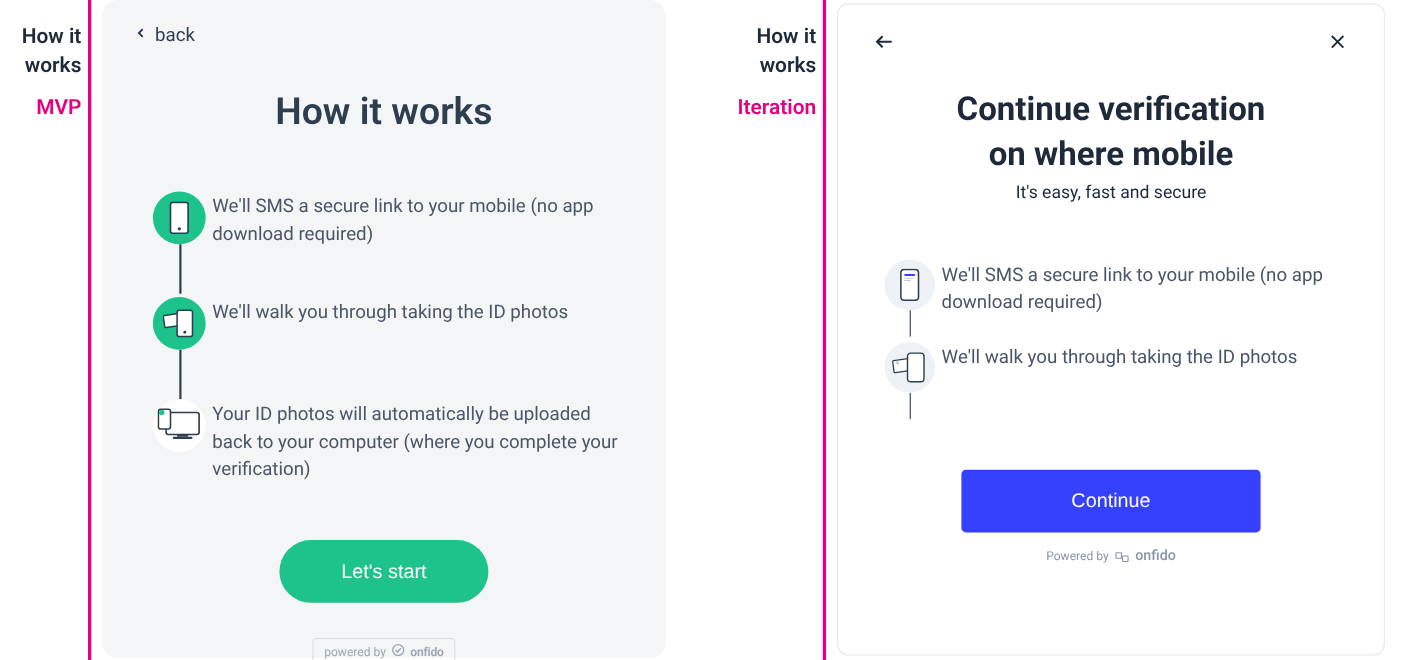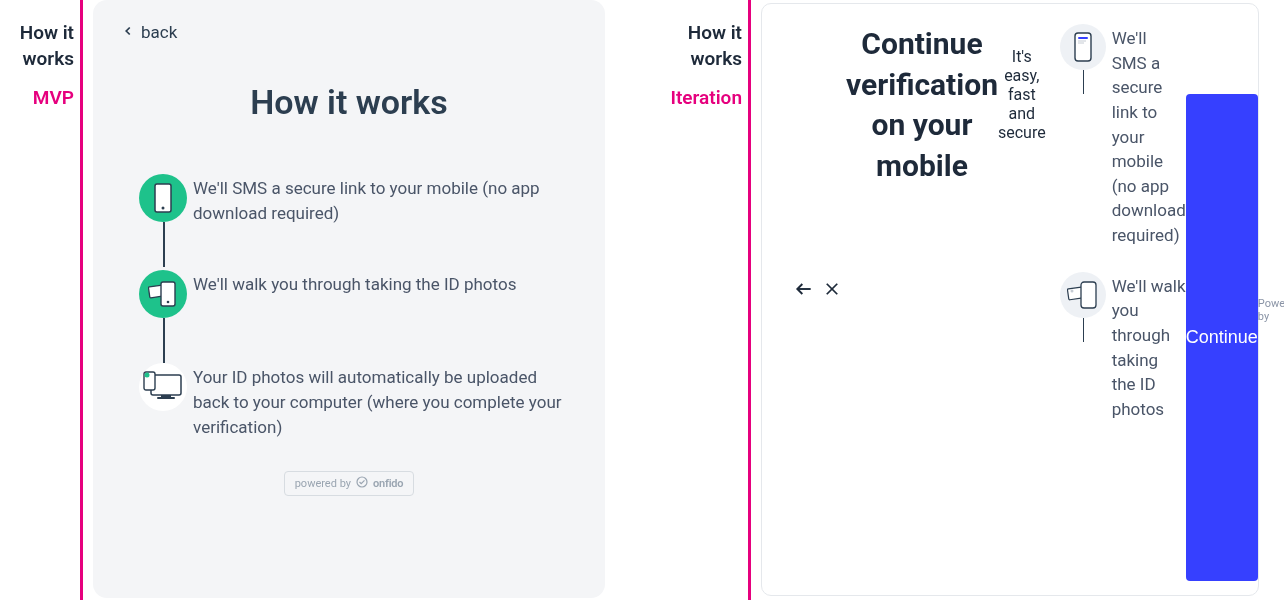--- a/index.html
+++ b/index.html
@@ -137,21 +137,21 @@
   
   .card-it {
     background: #fff;
     border: 1px solid #e5e8ec;
     border-radius: 10px;
     width: 498px;
     height: 593px;
     padding: 20px 28px 14px;
     position: relative;
     display: flex;
-    flex-direction: row;
+    flex-direction: column;
     margin-top: 3px;
   }
   .it-top {
     display: flex;
     justify-content: space-between;
     align-items: center;
     margin-bottom: 28px;
   }
   .it-top .navbtn {
     width: 28px; height: 28px;
@@ -163,21 +163,21 @@
     text-align: center;
     font-size: 30px;
     font-weight: 700;
     color: #1e2a3a;
     line-height: 1.35;
   }
   .subtitle {
     text-align: center;
     font-size: 16px;
     color: #1e2a3a;
-    margin-top: 23px;
+    margin-top: 4px;
     margin-bottom: 52px;
   }
   .it-step-icon {
     width: 46px;
     height: 46px;
     border-radius: 50%;
     background: #eef1f5;
     display:flex; align-items:center; justify-content:center;
     flex-shrink:0;
     z-index:1; position:relative;
@@ -263,20 +263,21 @@
                 <rect x="8" y="4" width="30" height="20" rx="2" fill="#fff" stroke="#2c3e50" stroke-width="1.5"></rect>
                 <rect x="18" y="24" width="10" height="2" fill="#2c3e50"></rect>
                 <rect x="14" y="26" width="18" height="2" rx="1" fill="#2c3e50"></rect>
                 <rect x="1" y="1" width="11" height="18" rx="2" fill="#fff" stroke="#2c3e50" stroke-width="1.4"></rect>
                 <circle cx="4" cy="4" r="2.5" fill="#1ec28b"></circle>
               </svg>
           </div>
           <div class="step-text">Your ID photos will automatically be uploaded back to your computer (where you complete your verification)</div>
         </div>
       </div>
+      <button class="mvp-btn">Let's start</button>
       <div class="powered">
         <span>powered by</span>
         <span>
           <svg width="12" height="12" viewBox="0 0 12 12">
               <circle cx="6" cy="6" r="5" fill="none" stroke="#9aa5b1" stroke-width="1.2"></circle>
               <polyline points="3.5 6 5.2 7.7 8.5 4.3" fill="none" stroke="#9aa5b1" stroke-width="1.2"></polyline>
             </svg>
         </span>
         <span class="powered-logo">onfido</span>
       </div>
@@ -301,21 +302,21 @@
         </div>
         <div class="navbtn">
           <svg width="18" height="18" viewBox="0 0 24 24" fill="none" stroke="#1e2a3a" stroke-width="2.3">
               <line x1="5" y1="5" x2="19" y2="19"></line>
               <line x1="19" y1="5" x2="5" y2="19"></line>
             </svg>
         </div>
       </div>
       <h1>
         <span>Continue verification</span><br>
-        <span>on your mobile</span>
+        <span>on where mobile</span>
       </h1>
       <div class="subtitle">It's easy, fast and secure</div>
       <div class="steps steps-it" style="padding-left:14px">
         <div class="step">
           <div class="it-step-line"></div>
           <div class="it-step-icon">
             <svg width="20" height="30" viewBox="0 0 20 30">
                 <rect x="2" y="1" width="16" height="28" rx="3" fill="#fff" stroke="#2c3e50" stroke-width="1.4"></rect>
                 <rect x="5" y="5" width="10" height="2" rx="1" fill="#3640ff"></rect>
                 <line x1="5" y1="9" x2="13" y2="9" stroke="#c5cbd3"></line>

